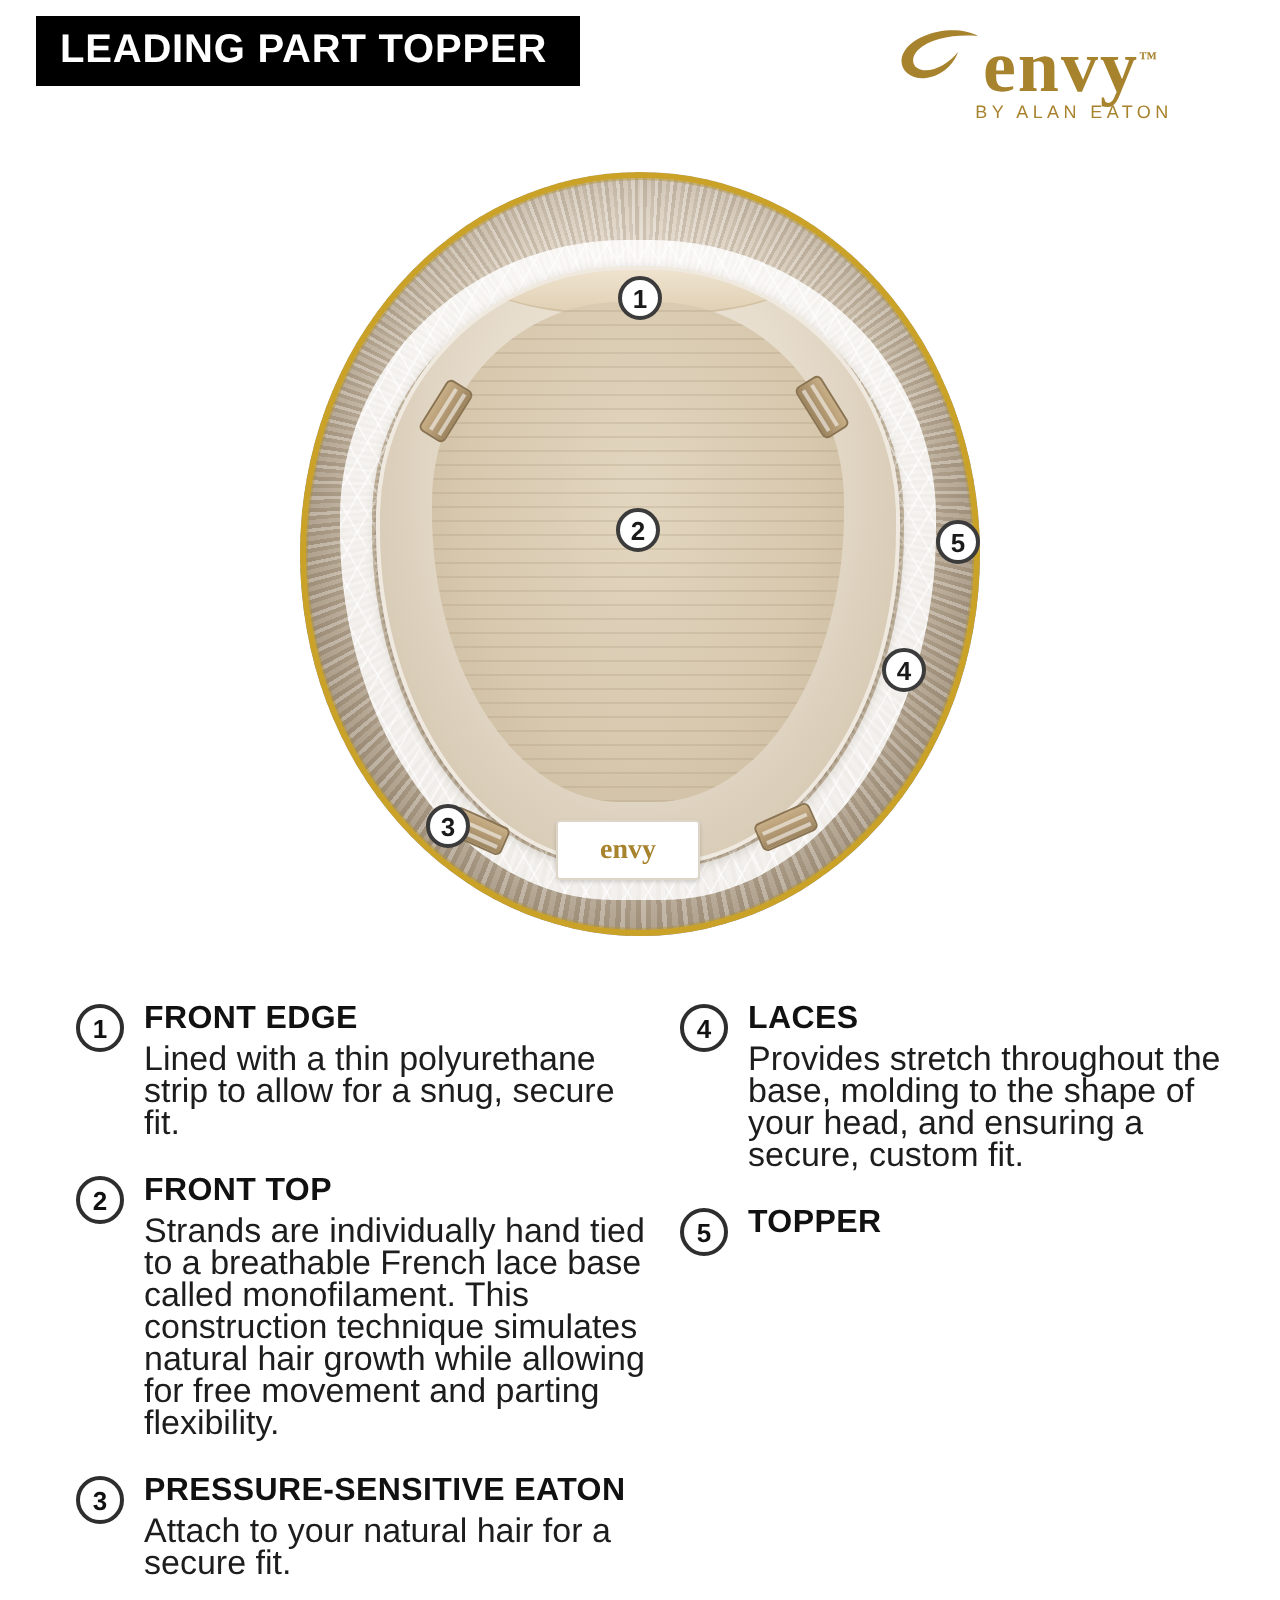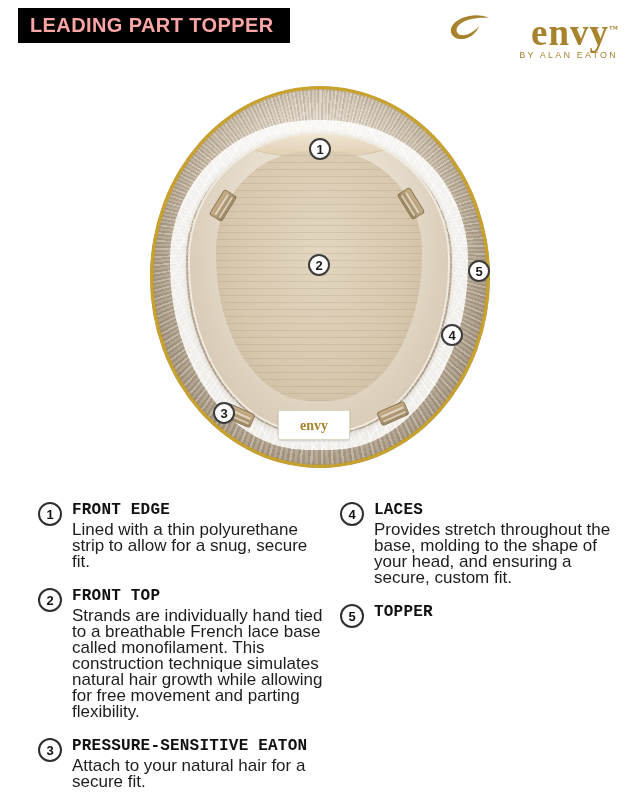--- a/index.html
+++ b/index.html
@@ -14,32 +14,32 @@
     width: 640px; height: 800px;
     overflow: hidden;
     background: #ffffff;
   }
 
   
   .title-bar {
     position: absolute;
     left: 18px; top: 8px;
     background: #000000;
-    color: #fca5a5;
+    color: #ffffff;
     padding: 7px 16px 8px 12px;
     font-size: 20px;
     font-weight: bold;
     letter-spacing: 0.4px;
     line-height: 1;
   }
   .brand {
     position: absolute;
     right: 22px; top: 8px;
     width: 180px; height: 60px;
-    text-align: right;
+    text-align: center;
     color: #a8832e;
   }
   .brand .swoosh {
     position: absolute;
     left: 10px; top: 6px;
     width: 44px; height: 30px;
   }
   .brand .envy-word {
     font-family: "Liberation Serif", serif;
     font-size: 37px;
@@ -233,21 +233,20 @@
     text-align: center;
     line-height: 21px;
   }
   .entry h3 {
     margin: 0 0 2px 0;
     font-size: 16px;
     font-weight: bold;
     letter-spacing: 0.2px;
     color: #111111;
     line-height: 20px;
-    font-family: Liberation Mono, monospace;
   }
   .entry p {
     margin: 0;
     font-size: 17px;
     line-height: 16px;
     color: #1d1d1d;
   }
 </style>
 </head>
 <body>

